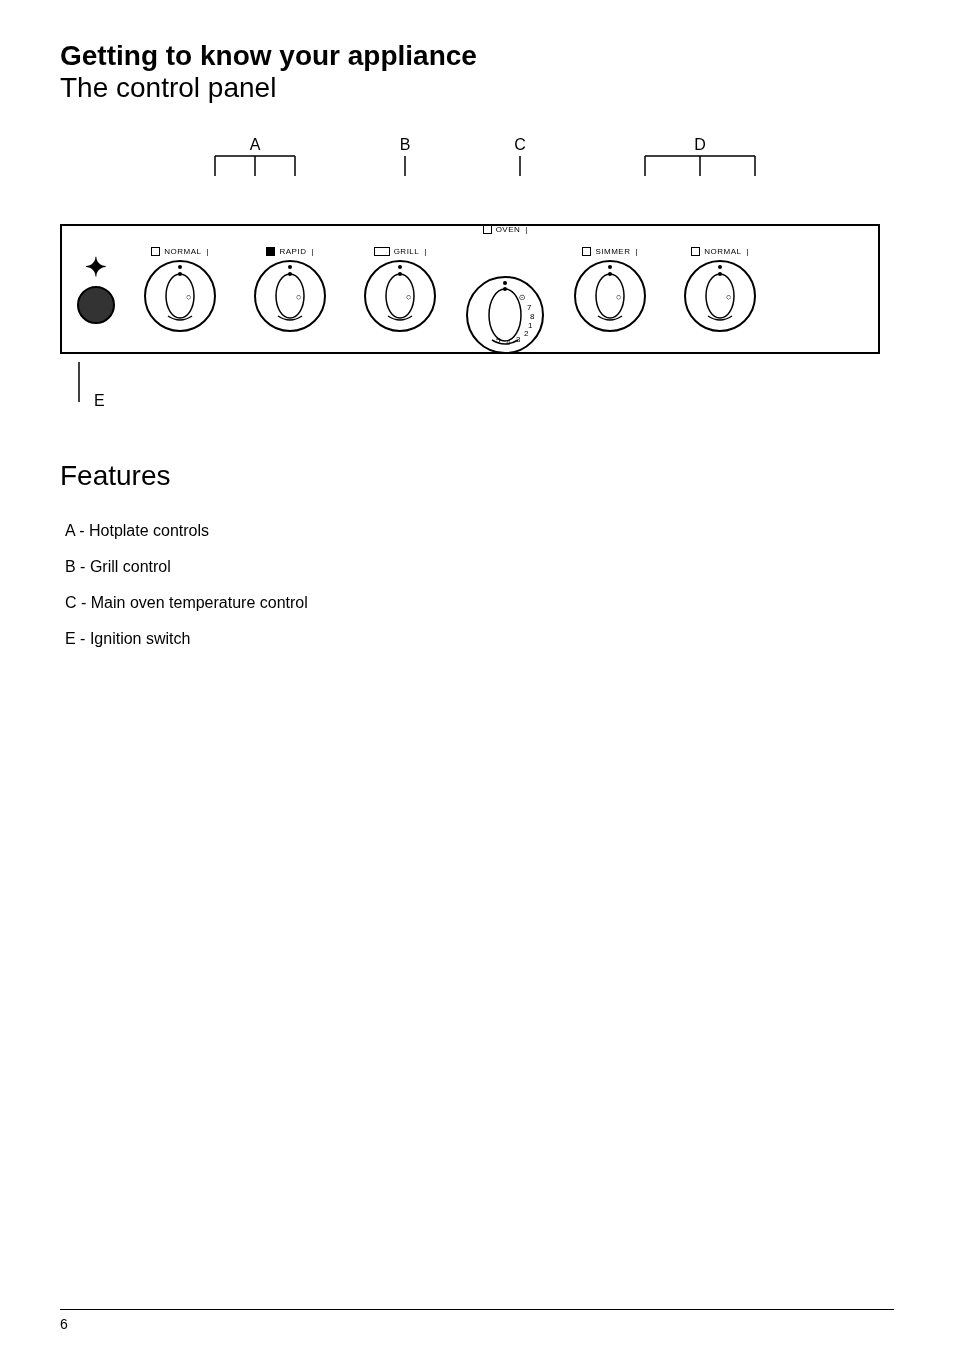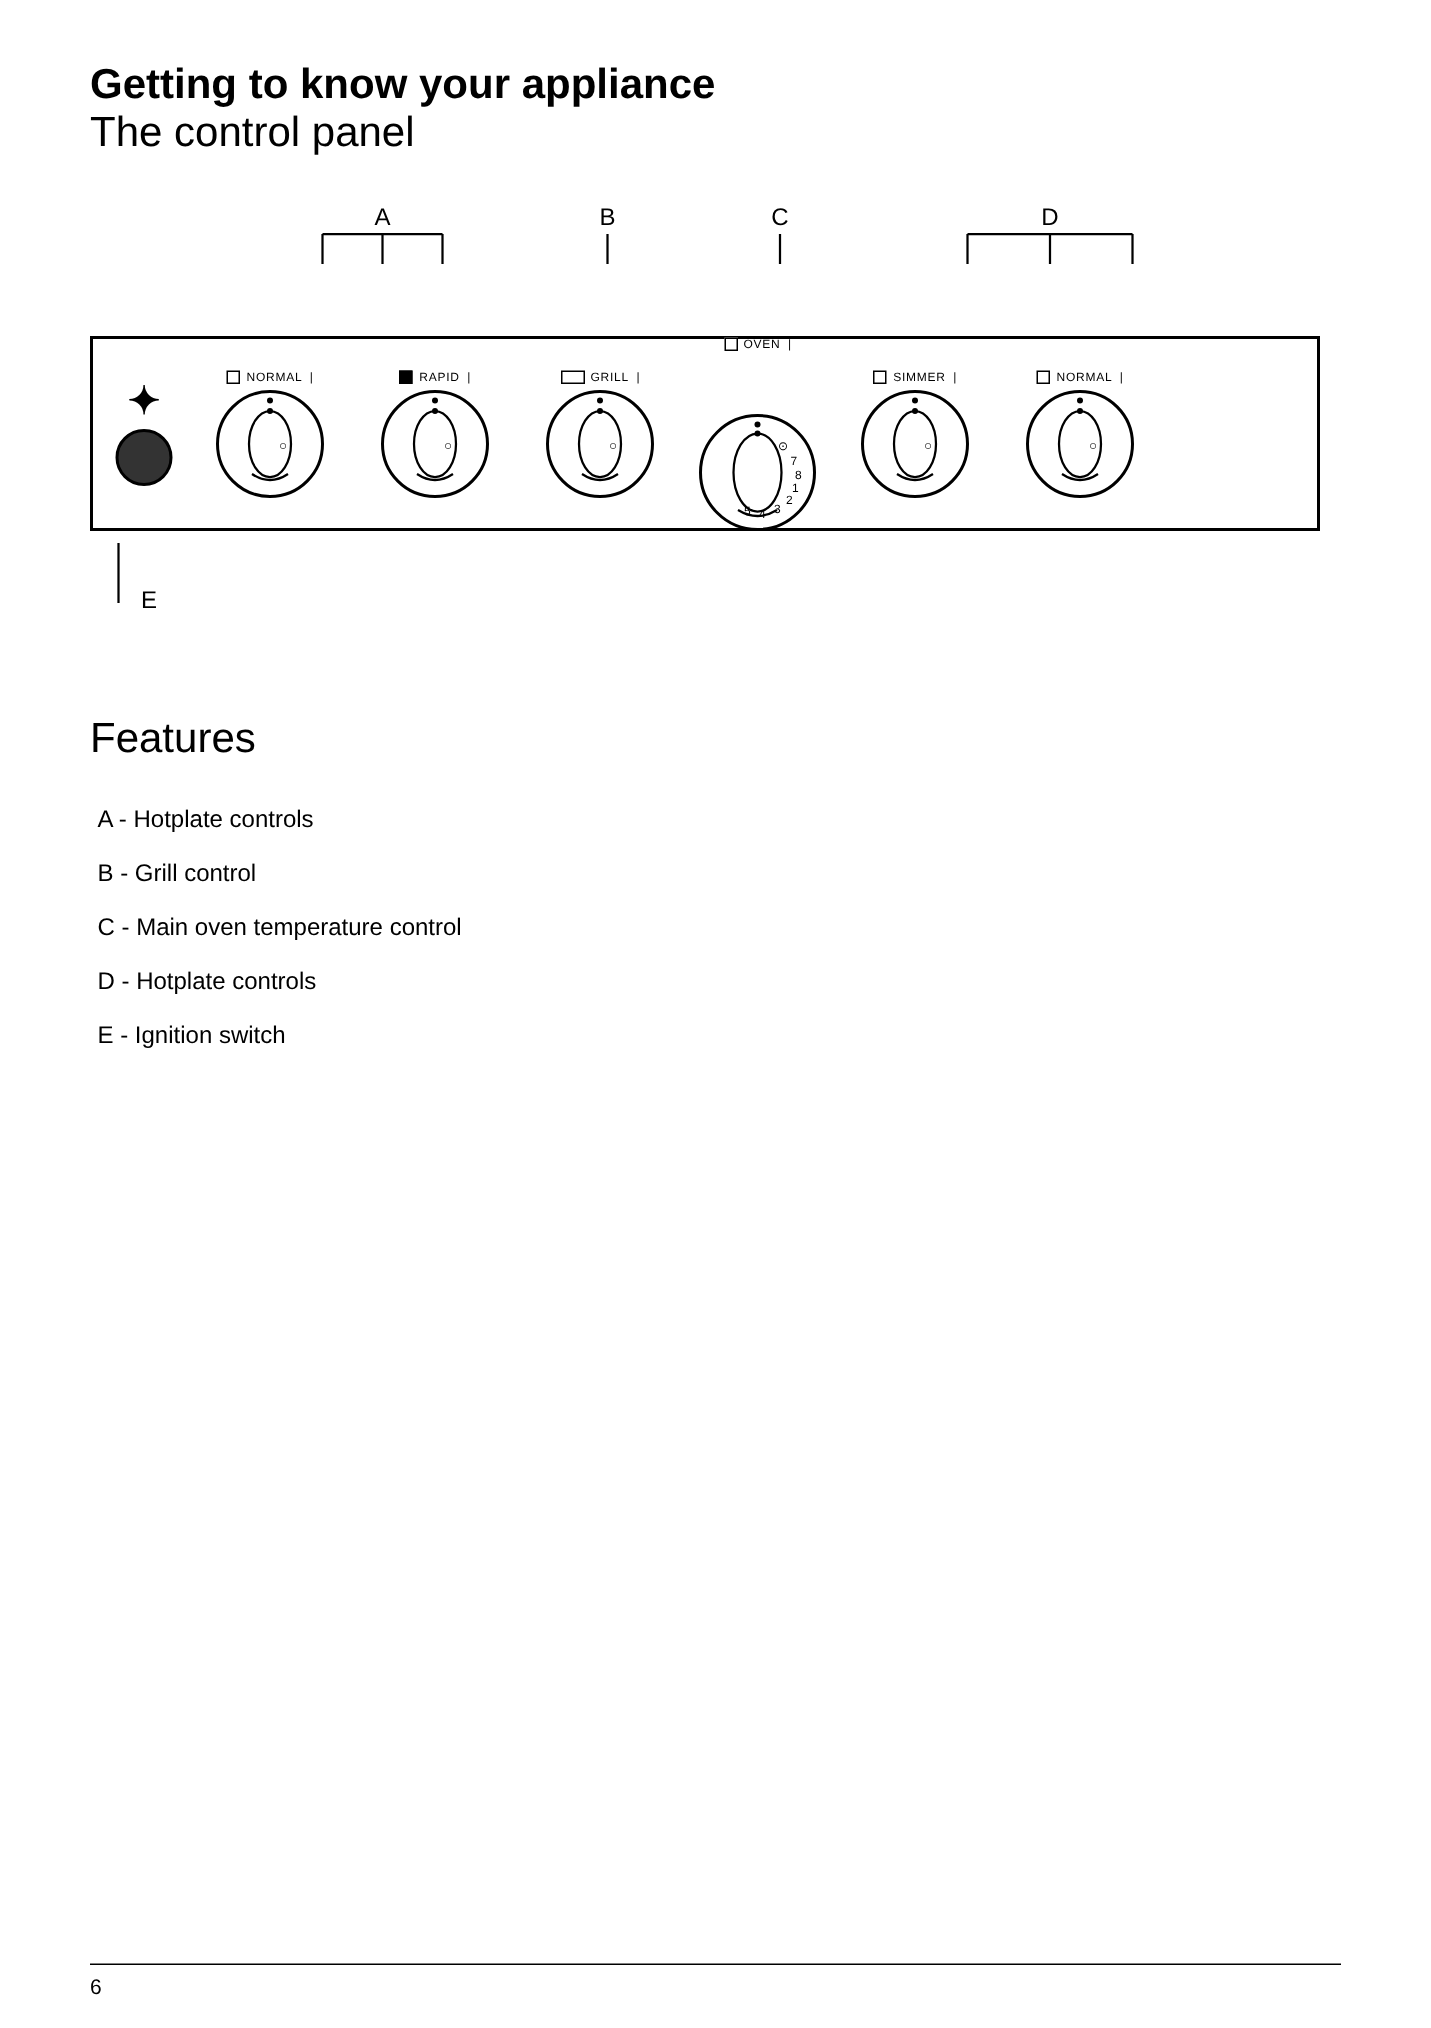--- a/index.html
+++ b/index.html
@@ -125,21 +125,21 @@
     }
 
     
     .diagram-wrapper {
       position: relative;
       margin-bottom: 20px;
     }
 
     
     .features-section {
-      margin-top: 64px;
+      margin-top: 48px;
     }
 
     .features-list {
       margin-top: 15px;
       list-style: none;
     }
 
     .features-list li {
       font-size: 16px;
       margin-bottom: 18px;
@@ -326,21 +326,20 @@
     </div>
   </div>
 
   <div class="features-section">
     <h2 class="section-title">Features</h2>
 
     <ul class="features-list">
       <li>A - Hotplate controls</li>
       <li>B - Grill control</li>
       <li>C - Main oven temperature control</li>
-      <li>D - Hotplate controls</li>
       <li>E - Ignition switch</li>
     </ul>
   </div>
 
 </div>
 
 <div class="page-footer">
   <span>6</span>
 </div>
 

